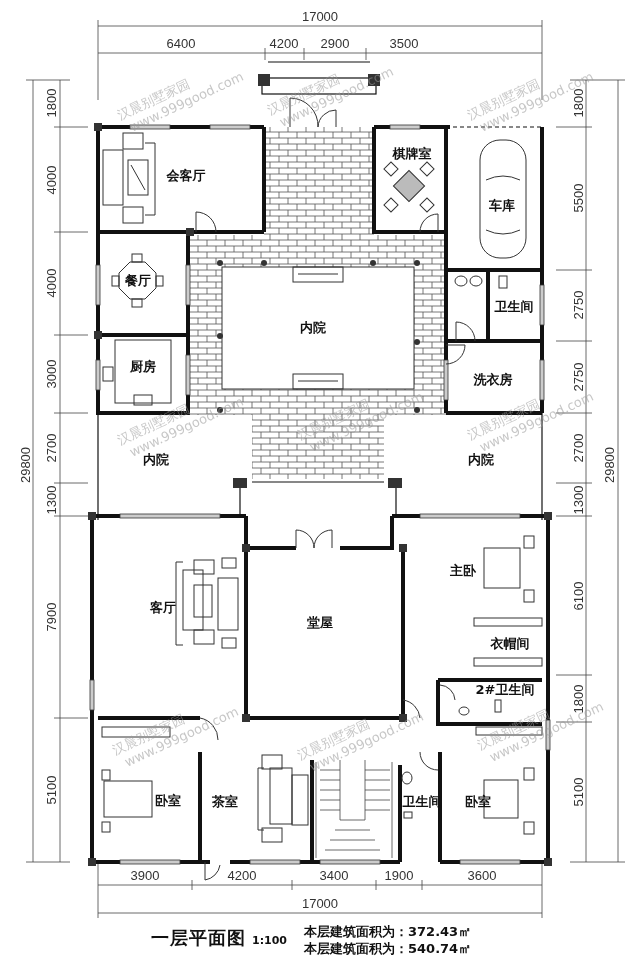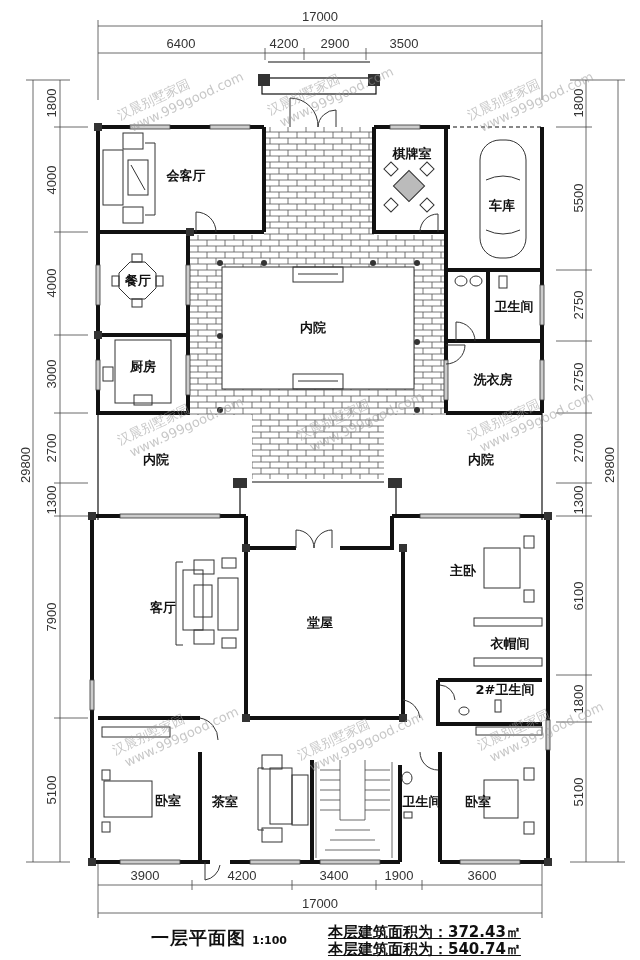--- a/index.html
+++ b/index.html
@@ -3,21 +3,21 @@
 <meta charset="utf-8">
 <style>
   html,body{margin:0;padding:0;background:#fff;}
   body{width:640px;height:960px;position:relative;overflow:hidden;font-family:"DejaVu Sans",sans-serif;color:#111;}
   #plan{position:absolute;left:0;top:0;width:640px;height:960px;}
   .dim{font-family:"Liberation Sans",sans-serif;font-size:13px;fill:#333;}
   .room{font-family:"DejaVu Sans",sans-serif;font-size:13px;font-weight:bold;fill:#111;}
   .wm{font-family:"DejaVu Sans",sans-serif;font-size:13px;fill:#999;opacity:.55;}
   .title{position:absolute;left:151px;top:928px;font-size:18px;font-weight:bold;letter-spacing:1px;border-bottom:3px double #111;padding-bottom:19px;line-height:20px;}
   .scale{font-size:11px;font-weight:bold;margin-left:6px;letter-spacing:0;}
-  .area{position:absolute;left:328px;font-size:15px;font-weight:bold;text-decoration:underline;}
+  .area{position:absolute;left:304px;font-size:13px;font-weight:bold;}
 </style>
 </head>
 <body>
 
 <svg id="plan" viewBox="0 0 640 960" xmlns="http://www.w3.org/2000/svg">
   <defs>
     <pattern id="brick" width="18" height="12" patternUnits="userSpaceOnUse">
       <rect width="18" height="12" fill="#fff"></rect>
       <path d="M0 0H18M0 6H18M0 12H18M9 0V6M0 6V12M18 6V12" stroke="#555" stroke-width="0.8" fill="none"></path>
     </pattern>

